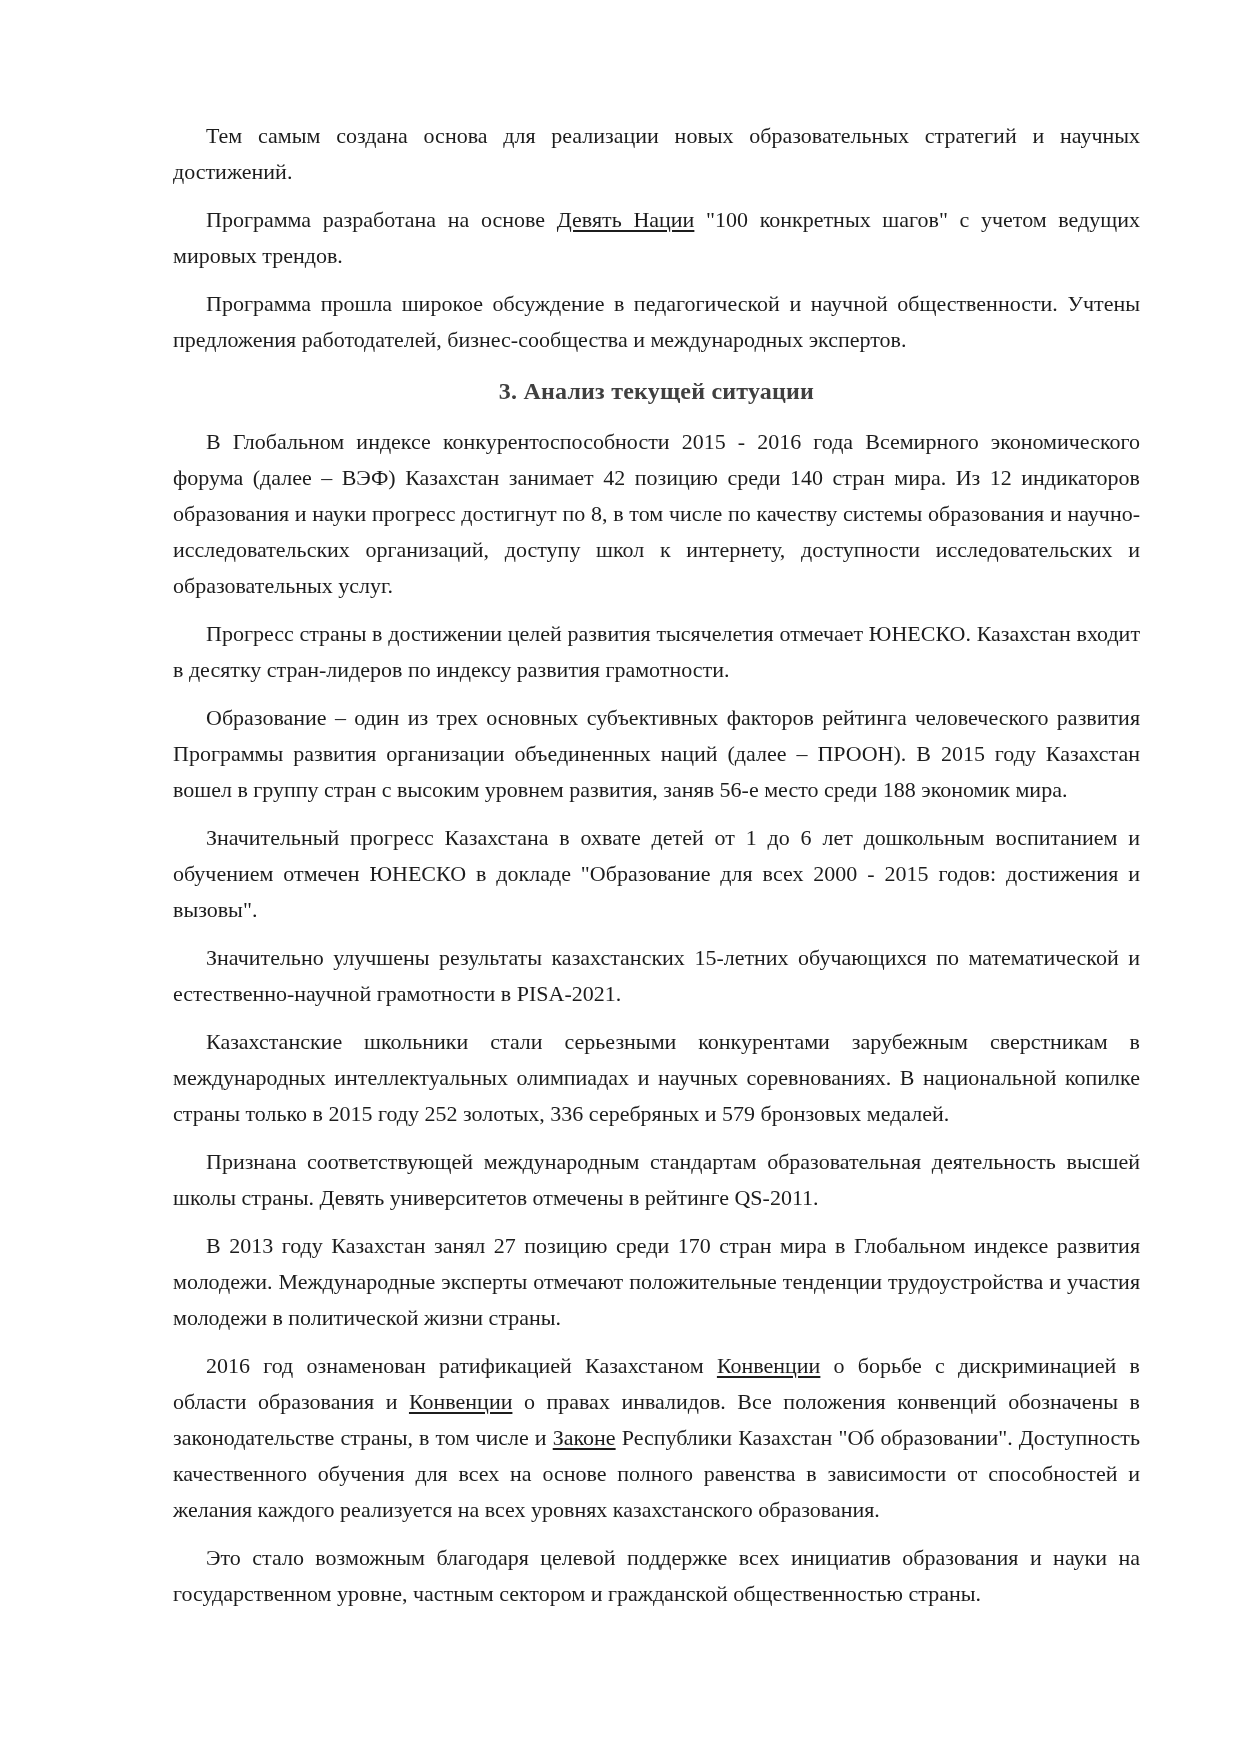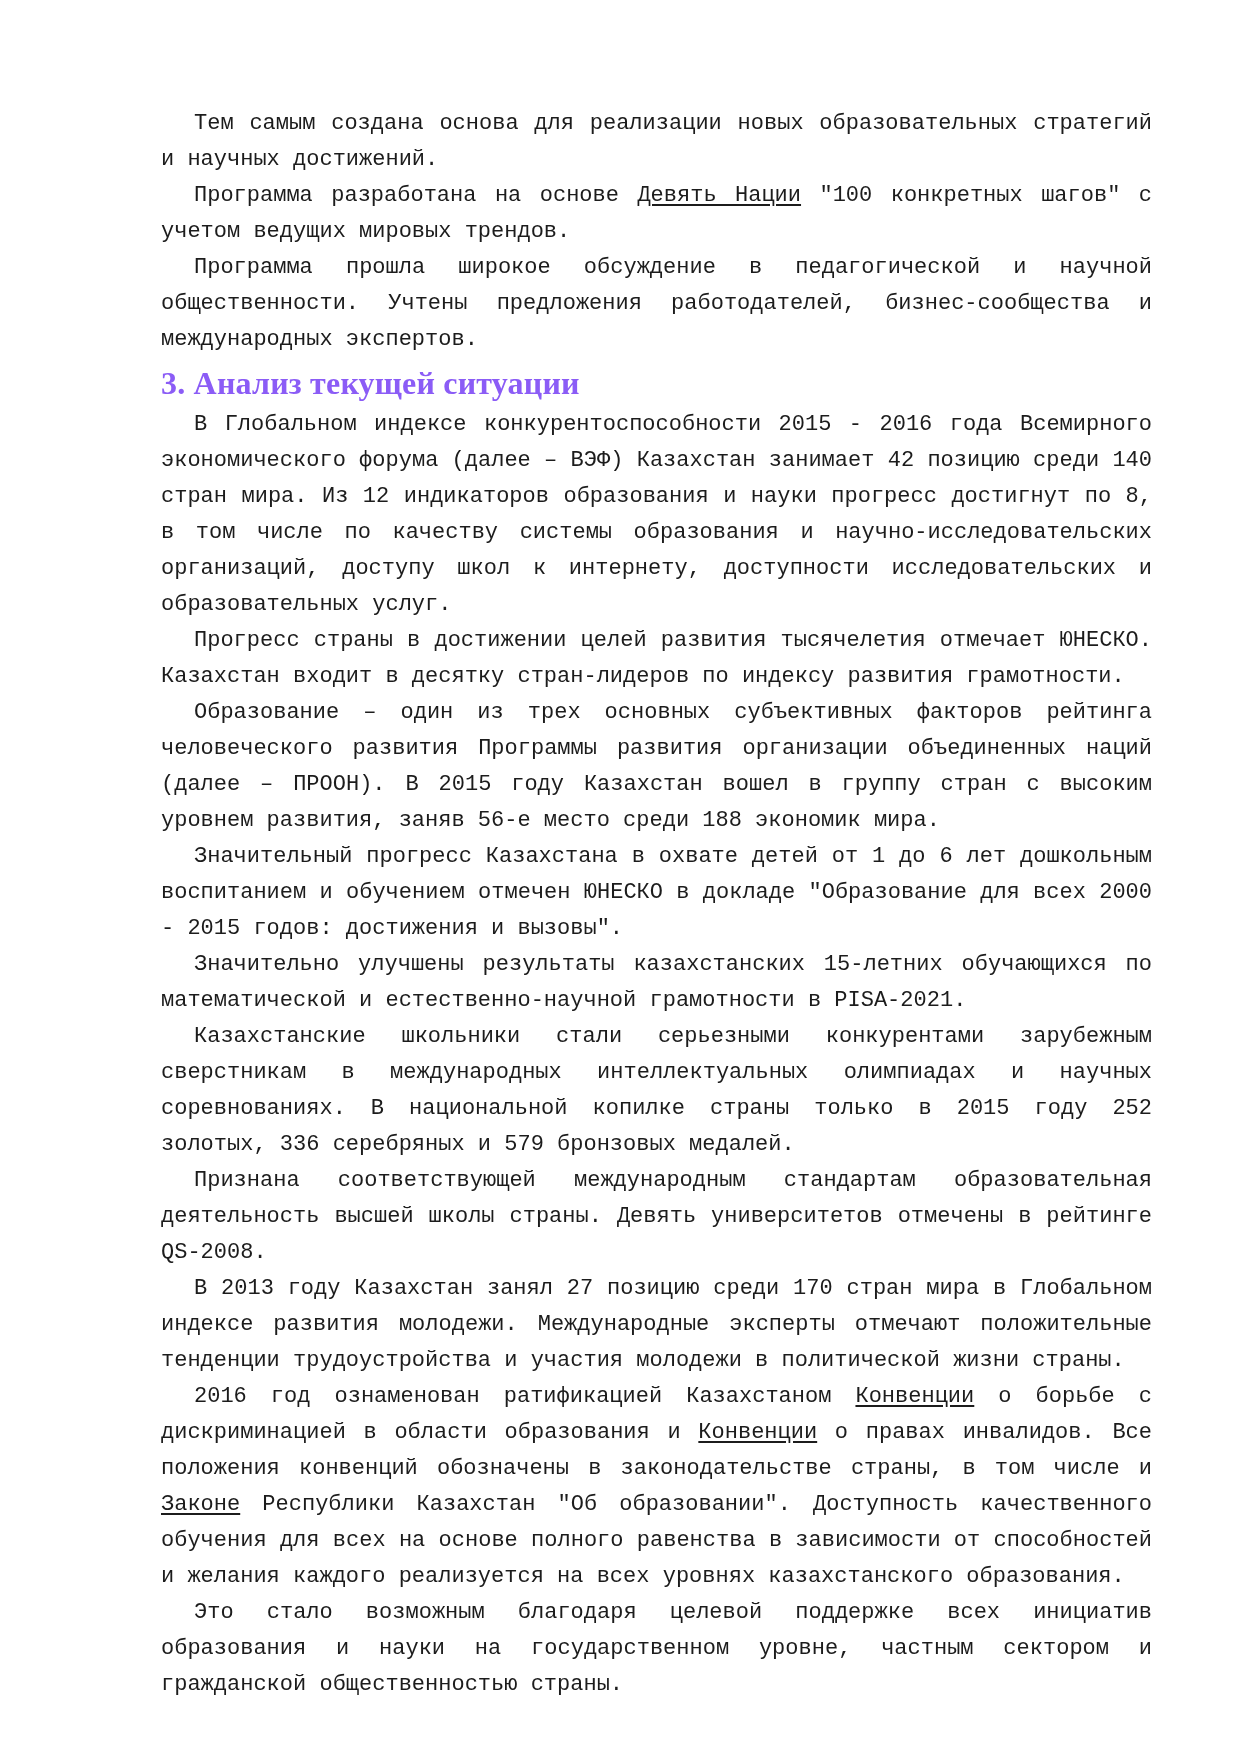--- a/index.html
+++ b/index.html
@@ -20,32 +20,31 @@
     top: 106px;
     width: 991px;
     color: #1c1c1c;
     font-family: "Liberation Serif", "DejaVu Serif", serif;
     font-size: 22px;
     line-height: 36px;
     text-align: justify;
     text-justify: inter-word;
   }
   .doc-paragraph {
-    margin: 0;
+    margin: 12px;
     text-indent: 33px;
-    font-family: Liberation Mono, monospace;
   }
   .doc-heading {
     margin: 4px 0 3px 0;
-    font-size: 32px;
+    font-size: 24px;
     line-height: 42px;
     font-weight: bold;
-    text-align: left;
+    text-align: center;
     text-indent: 0;
-    color: #8b5cf6;
+    color: #404040;
     letter-spacing: 0.2px;
   }
   .doc-link {
     text-decoration: underline;
     text-underline-offset: 3px;
   }
 </style>
 </head>
 <body>
 
@@ -54,18 +53,18 @@
       <p class="doc-paragraph"><span>Тем самым создана основа для реализации новых образовательных стратегий и научных достижений.</span></p>
       <p class="doc-paragraph"><span>Программа разработана на основе </span><span class="doc-link">Девять Нации</span><span> "100 конкретных шагов" с учетом ведущих мировых трендов.</span></p>
       <p class="doc-paragraph"><span>Программа прошла широкое обсуждение в педагогической и научной общественности. Учтены предложения работодателей, бизнес-сообщества и международных экспертов.</span></p>
       <h2 class="doc-heading"><span>3. Анализ текущей ситуации</span></h2>
       <p class="doc-paragraph"><span>В Глобальном индексе конкурентоспособности 2015 - 2016 года Всемирного экономического форума (далее – ВЭФ) Казахстан занимает 42 позицию среди 140 стран мира. Из 12 индикаторов образования и науки прогресс достигнут по 8, в том числе по качеству системы образования и научно-исследовательских организаций, доступу школ к интернету, доступности исследовательских и образовательных услуг.</span></p>
       <p class="doc-paragraph"><span>Прогресс страны в достижении целей развития тысячелетия отмечает ЮНЕСКО. Казахстан входит в десятку стран-лидеров по индексу развития грамотности.</span></p>
       <p class="doc-paragraph"><span>Образование – один из трех основных субъективных факторов рейтинга человеческого развития Программы развития организации объединенных наций (далее – ПРООН). В 2015 году Казахстан вошел в группу стран с высоким уровнем развития, заняв 56-е место среди 188 экономик мира.</span></p>
       <p class="doc-paragraph"><span>Значительный прогресс Казахстана в охвате детей от 1 до 6 лет дошкольным воспитанием и обучением отмечен ЮНЕСКО в докладе "Образование для всех 2000 - 2015 годов: достижения и вызовы".</span></p>
       <p class="doc-paragraph"><span>Значительно улучшены результаты казахстанских 15-летних обучающихся по математической и естественно-научной грамотности в PISA-2021.</span></p>
       <p class="doc-paragraph"><span>Казахстанские школьники стали серьезными конкурентами зарубежным сверстникам в международных интеллектуальных олимпиадах и научных соревнованиях. В национальной копилке страны только в 2015 году 252 золотых, 336 серебряных и 579 бронзовых медалей.</span></p>
-      <p class="doc-paragraph"><span>Признана соответствующей международным стандартам образовательная деятельность высшей школы страны. Девять университетов отмечены в рейтинге QS-2008.</span></p>
+      <p class="doc-paragraph"><span>Признана соответствующей международным стандартам образовательная деятельность высшей школы страны. Девять университетов отмечены в рейтинге QS-2011.</span></p>
       <p class="doc-paragraph"><span>В 2013 году Казахстан занял 27 позицию среди 170 стран мира в Глобальном индексе развития молодежи. Международные эксперты отмечают положительные тенденции трудоустройства и участия молодежи в политической жизни страны.</span></p>
       <p class="doc-paragraph"><span>2016 год ознаменован ратификацией Казахстаном </span><span class="doc-link">Конвенции</span><span> о борьбе с дискриминацией в области образования и </span><span class="doc-link">Конвенции</span><span> о правах инвалидов. Все положения конвенций обозначены в законодательстве страны, в том числе и </span><span class="doc-link">Законе</span><span> Республики Казахстан "Об образовании". Доступность качественного обучения для всех на основе полного равенства в зависимости от способностей и желания каждого реализуется на всех уровнях казахстанского образования.</span></p>
       <p class="doc-paragraph"><span>Это стало возможным благодаря целевой поддержке всех инициатив образования и науки на государственном уровне, частным сектором и гражданской общественностью страны.</span></p>
     </div>
 </div>
 
 </body></html>

